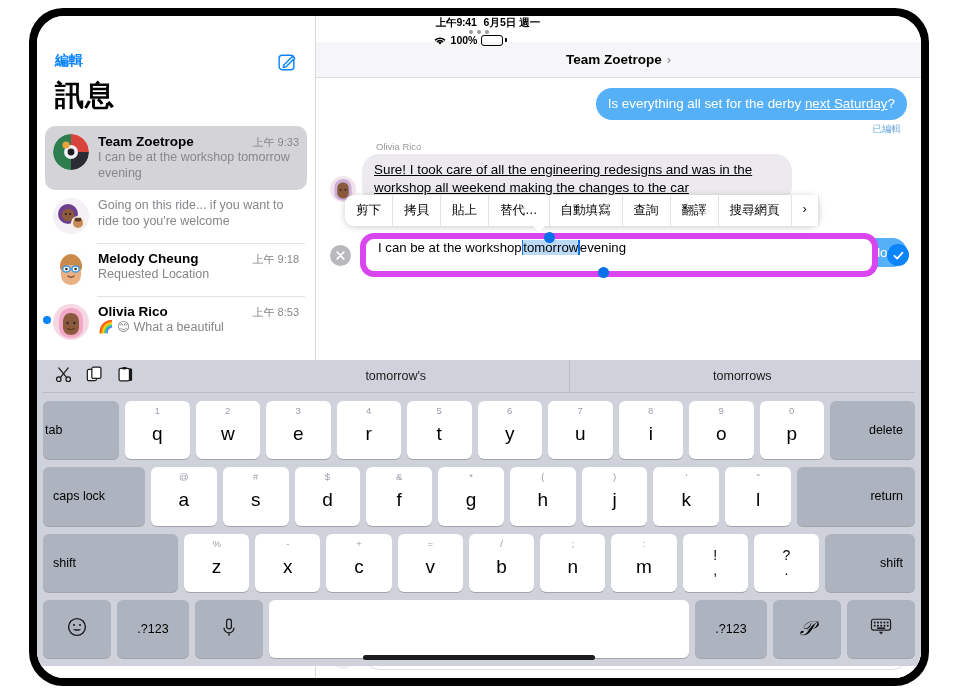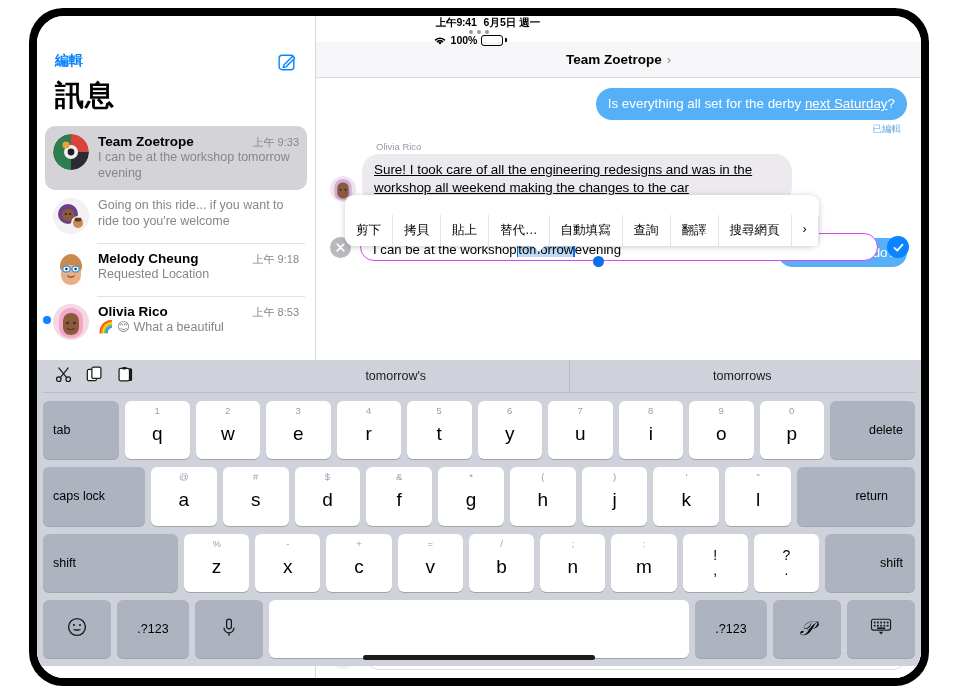--- a/index.html
+++ b/index.html
@@ -139,42 +139,42 @@
 
   
   .callout {
     position: absolute; left: 29px; top: 179px; z-index: 30;
     display: flex; background: #fff; border-radius: 9px;
     box-shadow: 0 1px 6px rgba(0,0,0,.22);
     overflow: visible;
   }
   .callout-item {
     padding: 7px 11px; font-size: 12.5px; color:#000; cursor:pointer;
-    border-right: 1px solid #e3e3e6; white-space: nowrap; background:#fff;margin-top:20px;
+    border-right: 1px solid #e3e3e6; white-space: nowrap; background:#fff;
   }
   .callout-item:first-child { border-radius: 9px 0 0 9px; }
   .callout-item:last-child { border-right: none; border-radius: 0 9px 9px 0; padding: 7px 9px; }
   .callout-arrow {
     position: absolute; left: 187px; bottom: -6px;
     width: 0; height: 0; border-left: 7px solid transparent; border-right: 7px solid transparent;
     border-top: 7px solid #fff;
   }
 
   
   .editrow {
     position: absolute; left: 14px; right: 12px; top: 217px; z-index: 25;
     display: flex; align-items: center; gap: 9px;
   }
   .x-btn {
     width: 21px; height: 21px; border-radius: 50%; background: #b8b8bd;
     display:flex; align-items:center; justify-content:center; flex: 0 0 21px; cursor:pointer;
   }
   .edit-field {
-    flex: 1; height: 28px; border: 1px solid #d946ef; border-radius: 14px;
-    background: #fff; display:flex; align-items:flex-start; padding: 8px 12px;
+    flex: 1; height: 28px; border: 6px solid #d946ef; border-radius: 14px;
+    background: #fff; display:flex; align-items:flex-end; padding: 16px 12px;
     font-size: 13.2px; color:#000; position: relative;
   }
   .sel-text { background: #bcd9f5; position: relative; }
   .caret { display:inline-block; width:1.6px; height: 15px; background:#0a6fe8; vertical-align:-3px; }
   .handle {
     position:absolute; width: 11px; height: 11px; border-radius: 50%; background:#0a6fe8;
   }
   .ok-btn {
     width: 22px; height: 22px; border-radius: 50%; background:#0a84ff;
     display:flex; align-items:center; justify-content:center; flex:0 0 22px; cursor:pointer;
@@ -224,24 +224,24 @@
   }
   .key.mod { background:#aeb3c0; font-size: 12.5px; }
   .key .sup {
     position:absolute; top: 4px; left:50%; transform: translateX(-50%);
     font-size: 9.5px; color:#9a9ea9;
   }
   .key .alt-main { display:flex; flex-direction:column; align-items:center; justify-content:center; line-height:1; gap:1px;}
   .key .alt-top { font-size: 14px; }
   .key .alt-bot { font-size: 14px; }
   .key.letter { padding-top: 8px; }
-  .key.tab { flex: 0 0 76px; justify-content:flex-start; padding-left: 10px; }
+  .key.tab { flex: 0 0 76px; justify-content:flex-start; padding-left: 2px; }
   .key.delete { flex: 0 0 85px; justify-content:flex-end; padding-right: 12px; }
   .key.caps { flex: 0 0 102px; justify-content:flex-start; padding-left: 10px; }
-  .key.ret { flex: 0 0 118px; justify-content:flex-end; padding-right: 27px; }
+  .key.ret { flex: 0 0 118px; justify-content:flex-end; padding-right: 12px; }
   .key.shiftL { flex: 0 0 135px; justify-content:flex-start; padding-left: 10px; }
   .key.shiftR { flex: 0 0 90px; justify-content:flex-end; padding-right: 12px; }
   .key.eq { flex: 1; }
   .key.space { flex: 1; background:#fff; }
   .key.btm { flex: 0 0 68px; }
   .key.btm-wide { flex: 0 0 72px; }
 
   .homebar {
     position:absolute; left:50%; transform: translateX(-50%); bottom: 6px;
     width: 232px; height: 5px; border-radius: 3px; background:#1c1c1e; z-index: 60;

